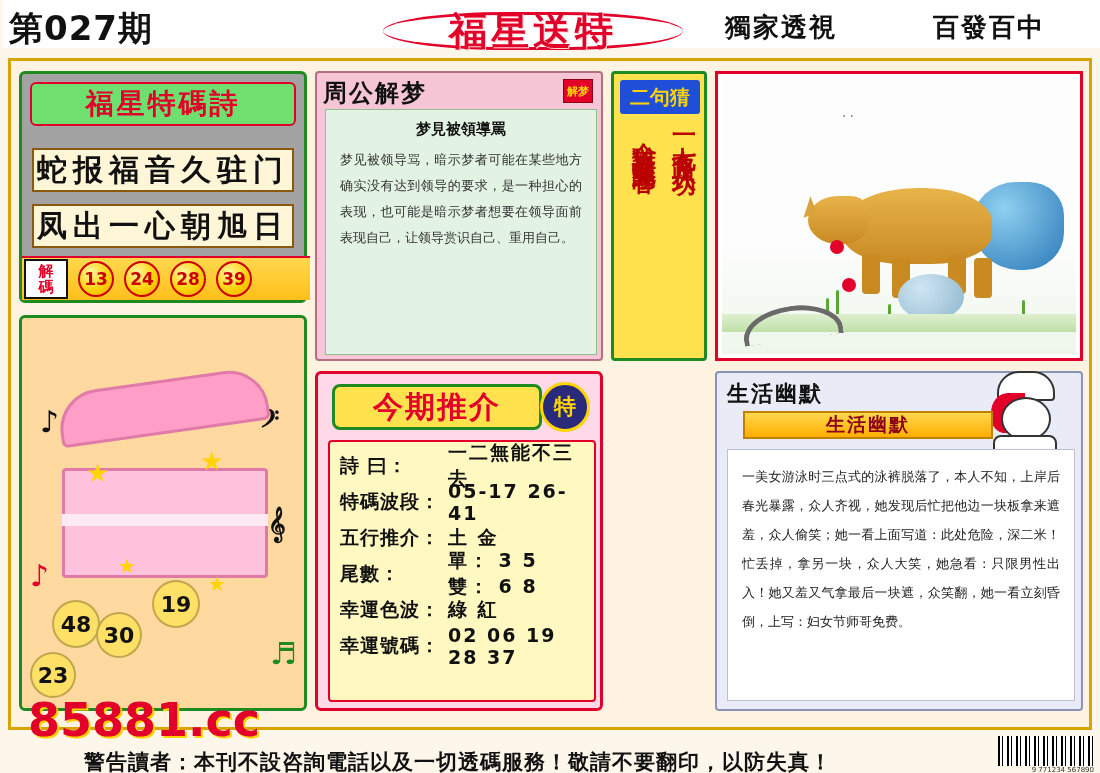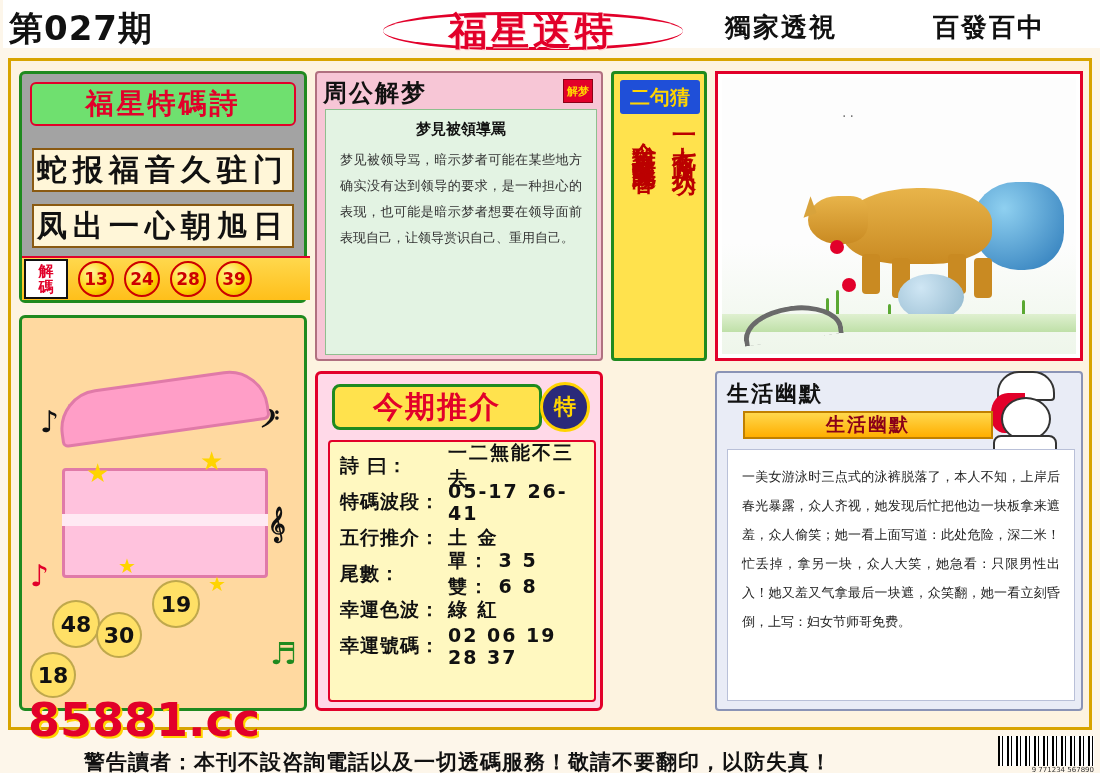--- a/index.html
+++ b/index.html
@@ -439,21 +439,21 @@
         <div class="chest-band"></div>
 
         <div class="star" style="left:64px; top:140px;">★</div>
         <div class="star" style="left:178px; top:128px;">★</div>
         <div class="star" style="left:96px; top:236px; font-size:20px;">★</div>
         <div class="star" style="left:186px; top:254px; font-size:20px;">★</div>
 
         <div class="lotto lb3">19</div>
         <div class="lotto lb1">48</div>
         <div class="lotto lb2">30</div>
-        <div class="lotto lb4">18</div>
+        <div class="lotto lb4">23</div>
       </div>
     </div>
 
     <div class="col2">
 
       <div class="box-dream">
         <div class="dream-title">周公解梦</div>
         <div class="dream-badge">解梦</div>
         <div class="dream-body">
           <div class="dream-h">梦見被領導罵</div>

